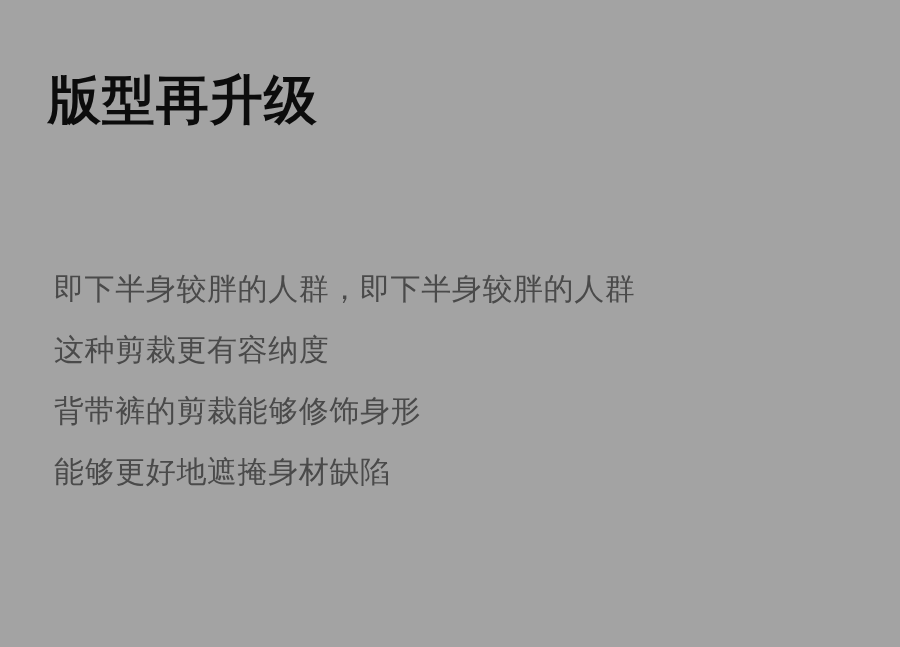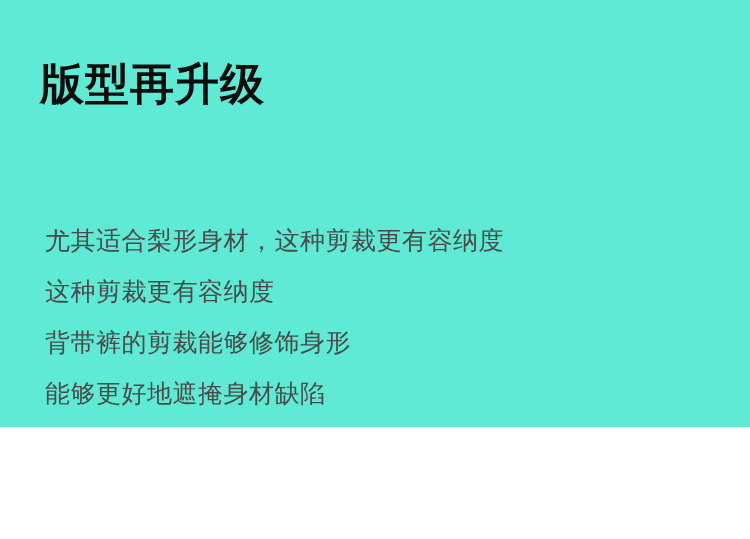--- a/index.html
+++ b/index.html
@@ -4,22 +4,22 @@
 <style>
   html, body {
     margin: 0;
     padding: 0;
     background: #ffffff;
     font-family: "Liberation Sans", sans-serif;
   }
   .page {
     position: relative;
     width: 750px;
-    height: 427px;
-    background: #5eead4;
+    height: 539px;
+    background: #a3a3a3;
     overflow: hidden;
   }
   .heading {
     position: absolute;
     left: 40px;
     top: 56px;
     font-size: 44px;
     font-weight: 700;
     color: #0c0c0c;
     line-height: 56px;
@@ -47,19 +47,19 @@
 </head>
 <body>
 
 <div class="page">
 
   <div class="heading">
     <div class="heading-line">版型再升级</div>
   </div>
 
   <div class="body-text">
-    <div class="body-line">尤其适合梨形身材，这种剪裁更有容纳度</div>
+    <div class="body-line">即下半身较胖的人群，即下半身较胖的人群</div>
     <div class="body-line">这种剪裁更有容纳度</div>
     <div class="body-line">背带裤的剪裁能够修饰身形</div>
     <div class="body-line">能够更好地遮掩身材缺陷</div>
   </div>
 
 </div>
 
 </body></html>

